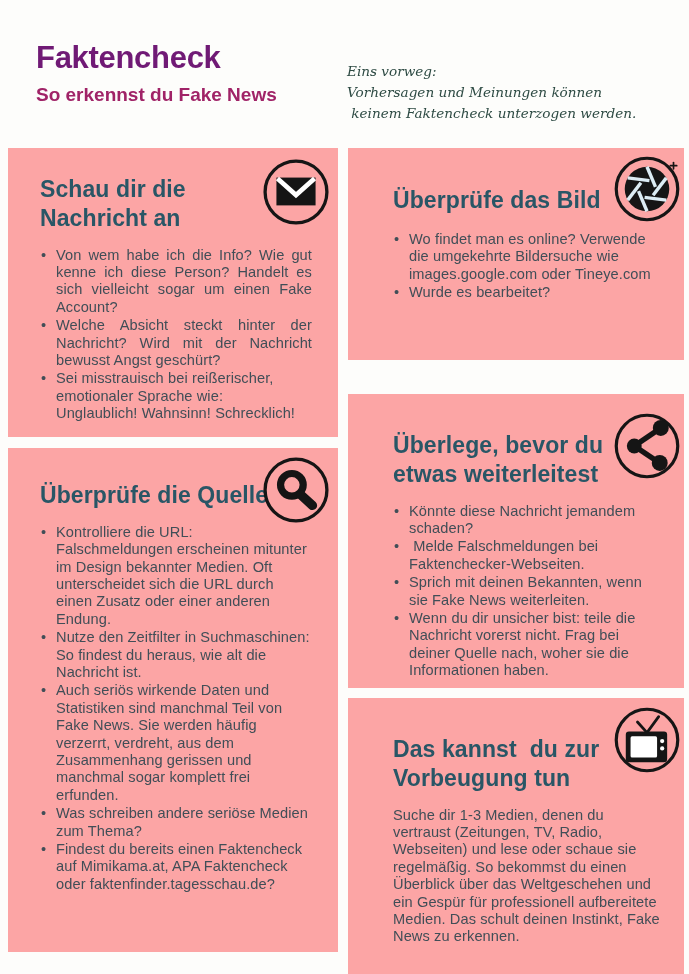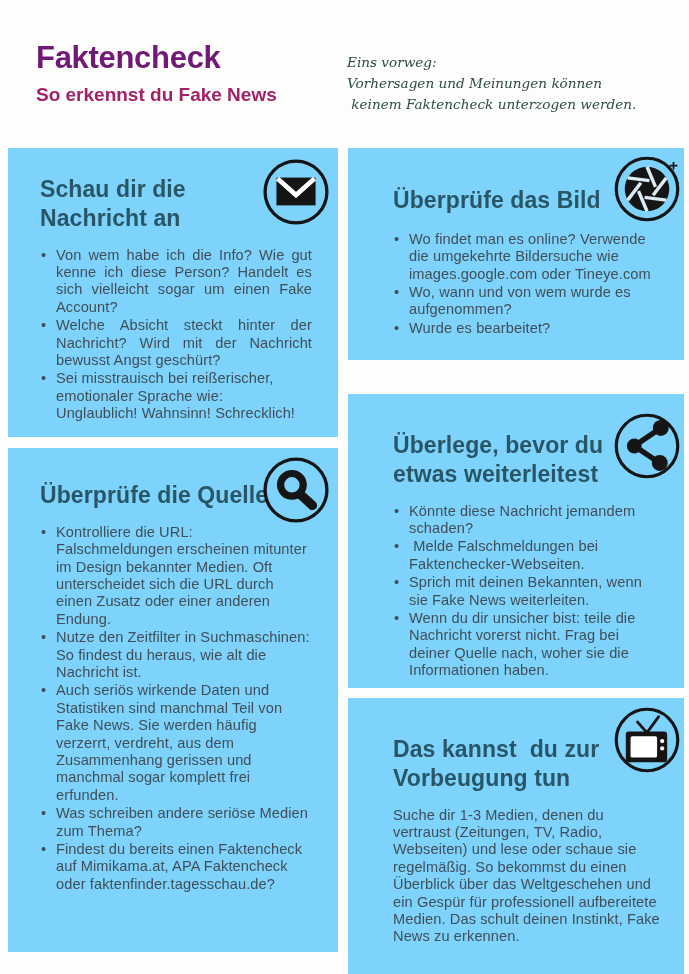--- a/index.html
+++ b/index.html
@@ -18,38 +18,38 @@
     position:absolute;left:36px;top:40px;margin:0;
     font-size:31px;font-weight:bold;letter-spacing:-0.3px;
     color:#701a75;
   }
   .page-subtitle{
     position:absolute;left:36px;top:84px;margin:0;
     font-size:19px;font-weight:bold;
     color:#a02367;
   }
   .intro-note{
-    position:absolute;left:347px;top:52px;margin:0;
+    position:absolute;left:347px;top:61px;margin:0;
     font-family:"DejaVu Serif","Liberation Serif",serif;
     font-style:italic;
     font-size:13.6px;line-height:21px;
     color:#2e4b44;
     white-space:pre-wrap;
   }
   
   .grid{
     position:absolute;left:8px;top:148px;
     display:flex;gap:10px;
   }
   .col{display:flex;flex-direction:column;}
   .col-left{width:330px;}
   .col-right{width:336px;}
   .card{
     position:relative;
-    background:#7dd3fc;
+    background:#fca5a5;
     box-sizing:border-box;
     overflow:hidden;
   }
   .col-left .card{padding-left:32px;padding-right:26px;}
   .col-right .card{padding-left:45px;padding-right:24px;}
   .card.c0{height:289px;margin-bottom:11px;padding-top:27px;}
   .card.c1{height:504px;padding-top:33px;}
   .card.c2{height:212px;margin-bottom:9px;padding-top:38px;}
   .card.c3{height:294px;margin-bottom:10px;padding-top:37px;margin-top:25px;}
   .card.c4{height:283px;padding-top:37px;}
@@ -165,21 +165,20 @@
             </g>
             <g stroke="#151515" stroke-width="1.6" stroke-linecap="round">
               <line x1="58" y1="8" x2="58" y2="14"></line>
               <line x1="55" y1="11" x2="61" y2="11"></line>
             </g>
           </svg>
         </span>
         <h3 class="card-title">Überprüfe das Bild</h3>
         <ul class="bullets">
           <li>Wo findet man es online? Verwende die umgekehrte Bildersuche wie images.google.com oder Tineye.com</li>
-          <li>Wo, wann und von wem wurde es aufgenommen?</li>
           <li>Wurde es bearbeitet?</li>
         </ul>
       </section>
 
       <section class="card c3">
         <span class="icon">
           <svg width="70" height="70" viewBox="0 0 66 66">
             <circle cx="33" cy="33" r="29" fill="none" stroke="#151515" stroke-width="3"></circle>
             <line x1="21" y1="33" x2="46" y2="16" stroke="#151515" stroke-width="5"></line>
             <line x1="21" y1="33" x2="45" y2="49" stroke="#151515" stroke-width="5"></line>

